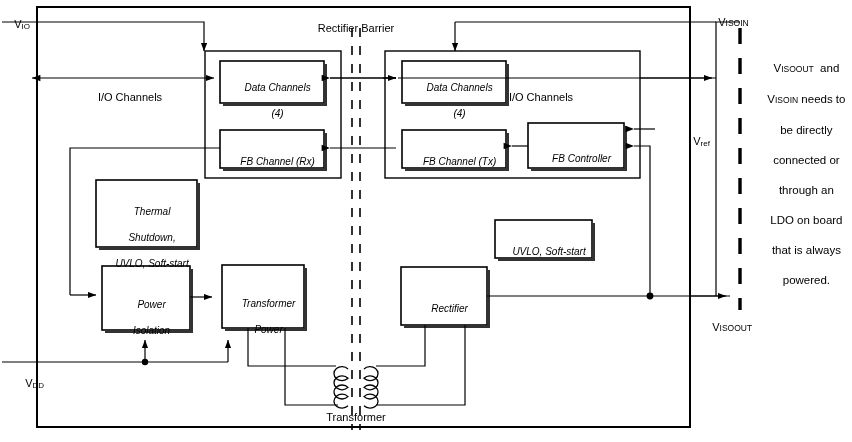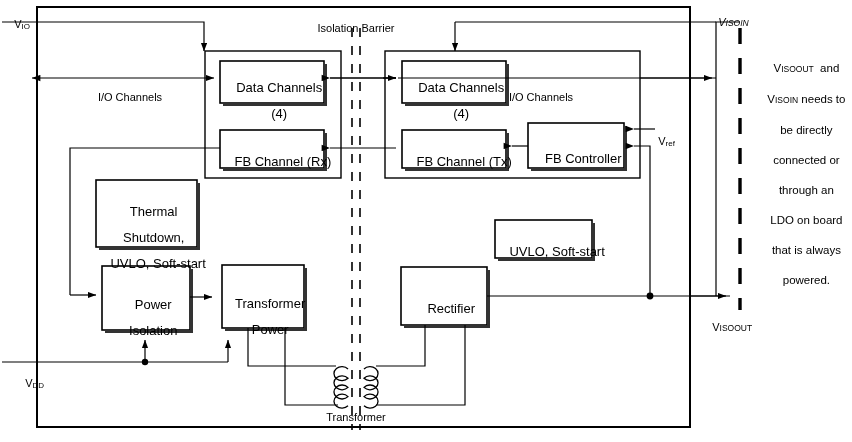--- a/index.html
+++ b/index.html
@@ -2,21 +2,21 @@
 <html><head>
 <meta charset="utf-8">
 <style>
   html,body{margin:0;padding:0;background:#ffffff;}
   body{width:852px;height:442px;overflow:hidden;
        font-family:"Liberation Sans","DejaVu Sans",sans-serif;}
   #stage{position:relative;width:852px;height:442px;background:#fff;padding-left:32px;}
   svg{position:absolute;left:0;top:0;width:852px;height:442px;}
   .lbl{position:absolute;color:#000;font-family:"Liberation Sans","DejaVu Sans",sans-serif;
        font-size:11px;line-height:13px;text-align:center;white-space:pre;}
-  .blk{font-size:13px;line-height:13px;}
+  .blk{font-size:10px;line-height:13px;font-style:italic;}
   .sub{font-size:8px;vertical-align:-0.18em;letter-spacing:0px;}
   .smcap{font-size:8.5px;}
   .note{font-size:11.5px;line-height:15px;text-align:center;}
 </style>
 </head>
 <body>
 
 <div id="stage">
 
   <svg viewBox="0 0 852 442">
@@ -190,33 +190,33 @@
   </svg>
 
   <div class="lbl" style="left:2px;top:5px;text-align:left;">
     <span>V</span><span class="sub">IO</span>
   </div>
 
   <div class="lbl" style="left:13px;top:364px;text-align:center;">
     <span>V</span><span class="sub">DD</span>
   </div>
 
-  <div class="lbl" style="left:646px;top:122px;text-align:center;">
+  <div class="lbl" style="left:681px;top:122px;text-align:center;">
     <span>V</span><span class="sub">ref</span>
   </div>
 
-  <div class="lbl" style="left:706px;top:3px;text-align:left;font-style:italic;">
+  <div class="lbl" style="left:706px;top:3px;text-align:left;">
     <span>V</span><span class="smcap">ISOIN</span>
   </div>
 
   <div class="lbl" style="left:700px;top:308px;text-align:left;">
     <span>V</span><span class="smcap">ISOOUT</span>
   </div>
 
-  <div class="lbl" style="left:286px;top:22px;width:140px;">Isolation Barrier</div>
+  <div class="lbl" style="left:286px;top:22px;width:140px;">Rectifier Barrier</div>
 
   <div class="lbl" style="left:60px;top:91px;width:140px;">I/O Channels</div>
 
   <div class="lbl" style="left:471px;top:91px;width:140px;">I/O Channels</div>
 
   <div class="lbl" style="left:286px;top:411px;width:140px;">Transformer</div>
 
   <div class="lbl blk" style="left:220px;top:68px;width:104px;">
     <span>Data Channels</span><br>
     <span>(4)</span>

